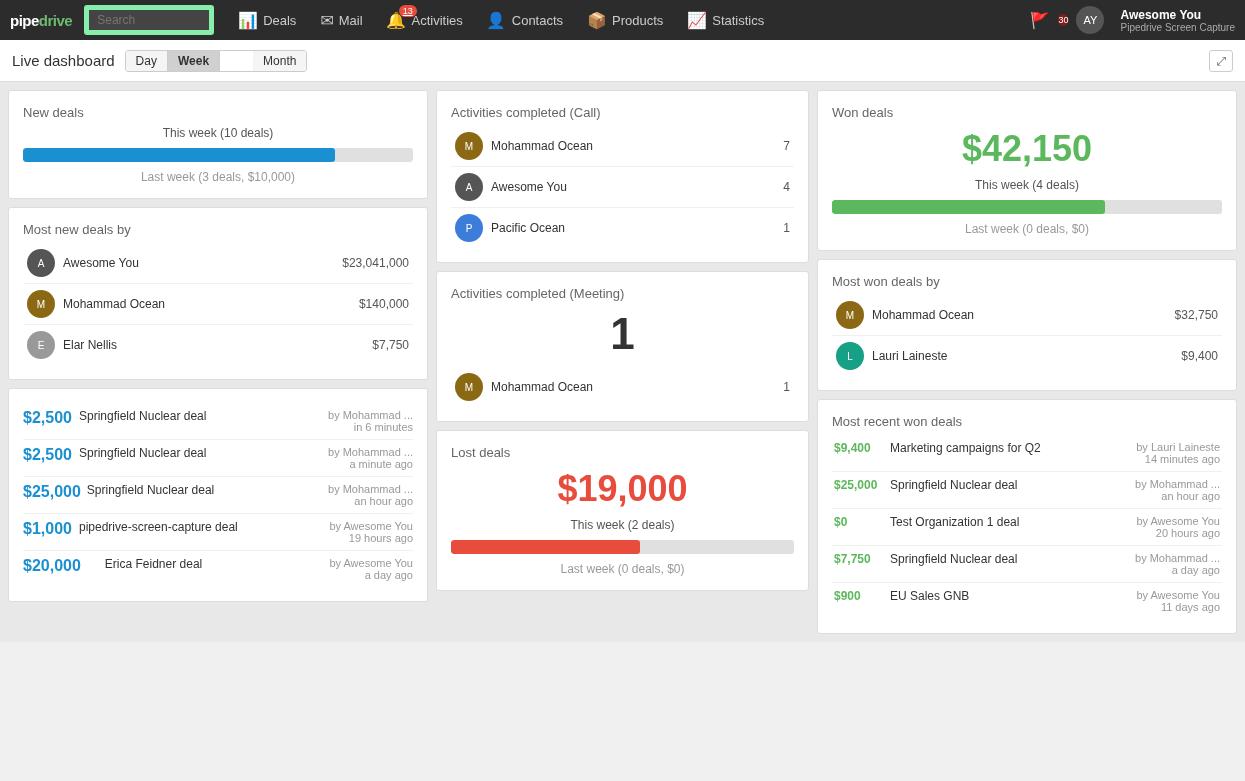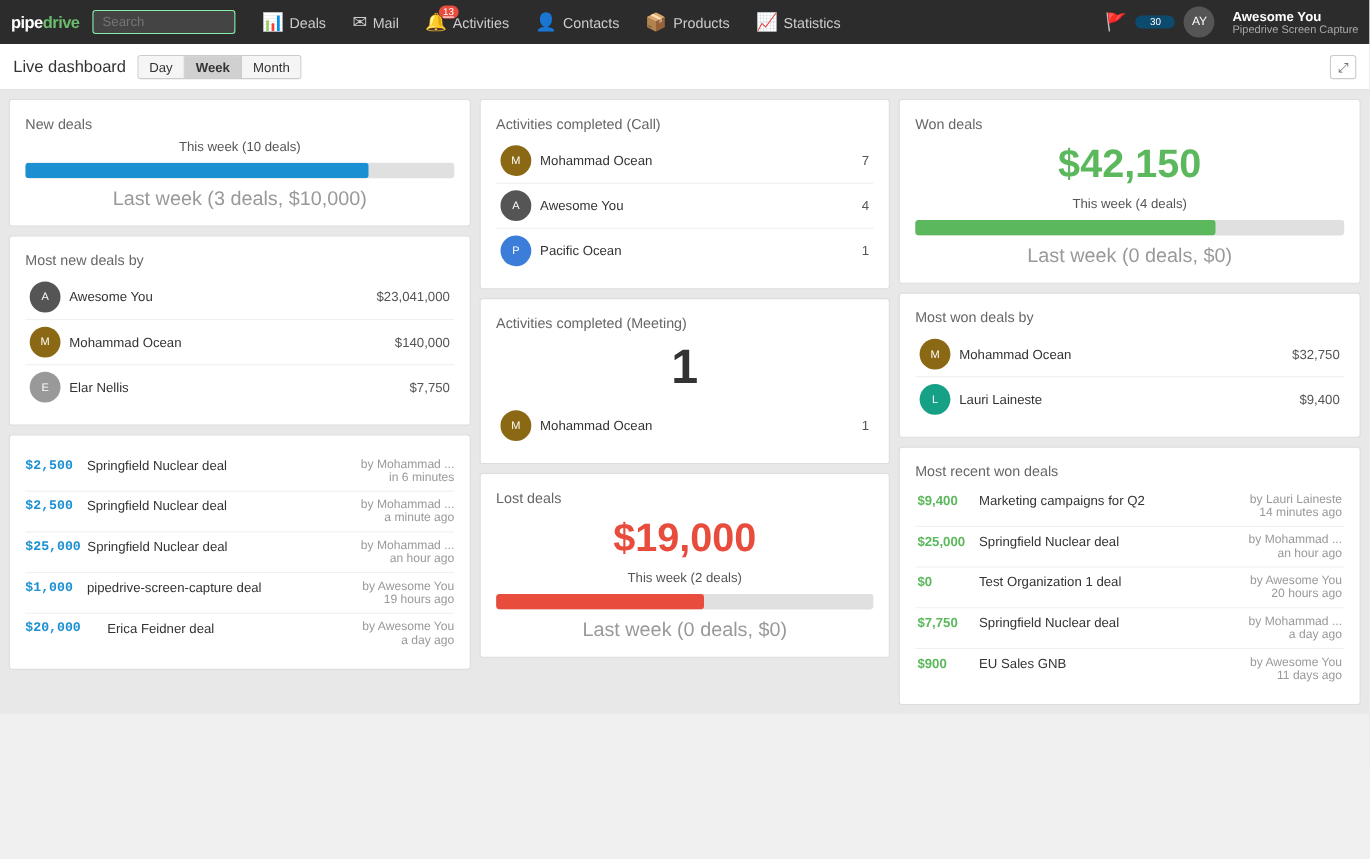--- a/index.html
+++ b/index.html
@@ -18,21 +18,21 @@
     .navbar-logo {
       color: #fff;
       font-size: 15px;
       font-weight: bold;
       margin-right: 8px;
       letter-spacing: -0.5px;
     }
     .navbar-logo span { color: #6bbd6e; }
     .search-box {
       background: #444;
-      border: 1px solid #86efac;
+      border: 5px solid #86efac;
       border-radius: 3px;
       color: #ccc;
       padding: 3px 8px;
       font-size: 12px;
       width: 130px;
       margin-right: 10px;
     }
     .nav-item {
       color: #ccc;
       display: flex;
@@ -76,25 +76,25 @@
       border-radius: 50%;
       background: #666;
       display: flex;
       align-items: center;
       justify-content: center;
       color: #fff;
       font-size: 11px;
       overflow: hidden;
     }
     .flag-badge {
-      background: #0c4a6e;
+      background: #7f1d1d;
       color: #fff;
       font-size: 9px;
       border-radius: 8px;
-      padding: 1px 13px;
+      padding: 1px 0;
     }
 
     
     .header-bar {
       background: #fff;
       padding: 8px 12px;
       display: flex;
       align-items: center;
       gap: 10px;
       border-bottom: 1px solid #ddd;
@@ -113,21 +113,21 @@
     }
     .period-btn {
       padding: 3px 10px;
       font-size: 12px;
       background: #f5f5f5;
       border: none;
       cursor: pointer;
       color: #333;
       border-right: 1px solid #ccc;
     }
-    .period-btn:last-child { border-right: none; }
+    .period-btn:last-child { border-right: none; margin-left: 33px; }
     .period-btn.active { background: #d0d0d0; font-weight: bold; }
     .expand-btn {
       margin-left: auto;
       background: none;
       border: 1px solid #ccc;
       border-radius: 3px;
       padding: 3px 6px;
       cursor: pointer;
       font-size: 12px;
       color: #666;
@@ -180,21 +180,21 @@
     }
     .progress-bar-fill {
       height: 100%;
       border-radius: 3px;
     }
     .progress-bar-fill.blue { background: #1a8fd1; width: 80%; }
     .progress-bar-fill.green { background: #5cb85c; width: 70%; }
     .progress-bar-fill.red { background: #e74c3c; width: 55%; }
     .card-footer {
       text-align: center;
-      font-size: 18px;
+      font-size: 12px;
       color: #999;
       margin-top: 6px;
     }
 
     
     .person-row {
       display: flex;
       align-items: center;
       padding: 6px 4px;
       border-bottom: 1px solid #f0f0f0;
@@ -219,21 +219,21 @@
 
     
     .deal-row {
       display: flex;
       align-items: flex-start;
       padding: 6px 0;
       border-bottom: 1px solid #f0f0f0;
       gap: 6px;
     }
     .deal-row:last-child { border-bottom: none; gap: 24px; }
-    .deal-amount { color: #1a8fd1; font-size: 12px; font-weight: bold; min-width: 50px; font-family: Liberation Mono, monospace; }
+    .deal-amount { color: #1a8fd1; font-size: 16px; font-weight: bold; min-width: 50px; }
     .deal-name { flex: 1; font-size: 12px; color: #333; }
     .deal-meta { font-size: 11px; color: #999; text-align: right; min-width: 90px; }
 
     
     .won-deal-row {
       display: flex;
       align-items: flex-start;
       padding: 6px 2px;
       border-bottom: 1px solid #f0f0f0;
       gap: 6px;

